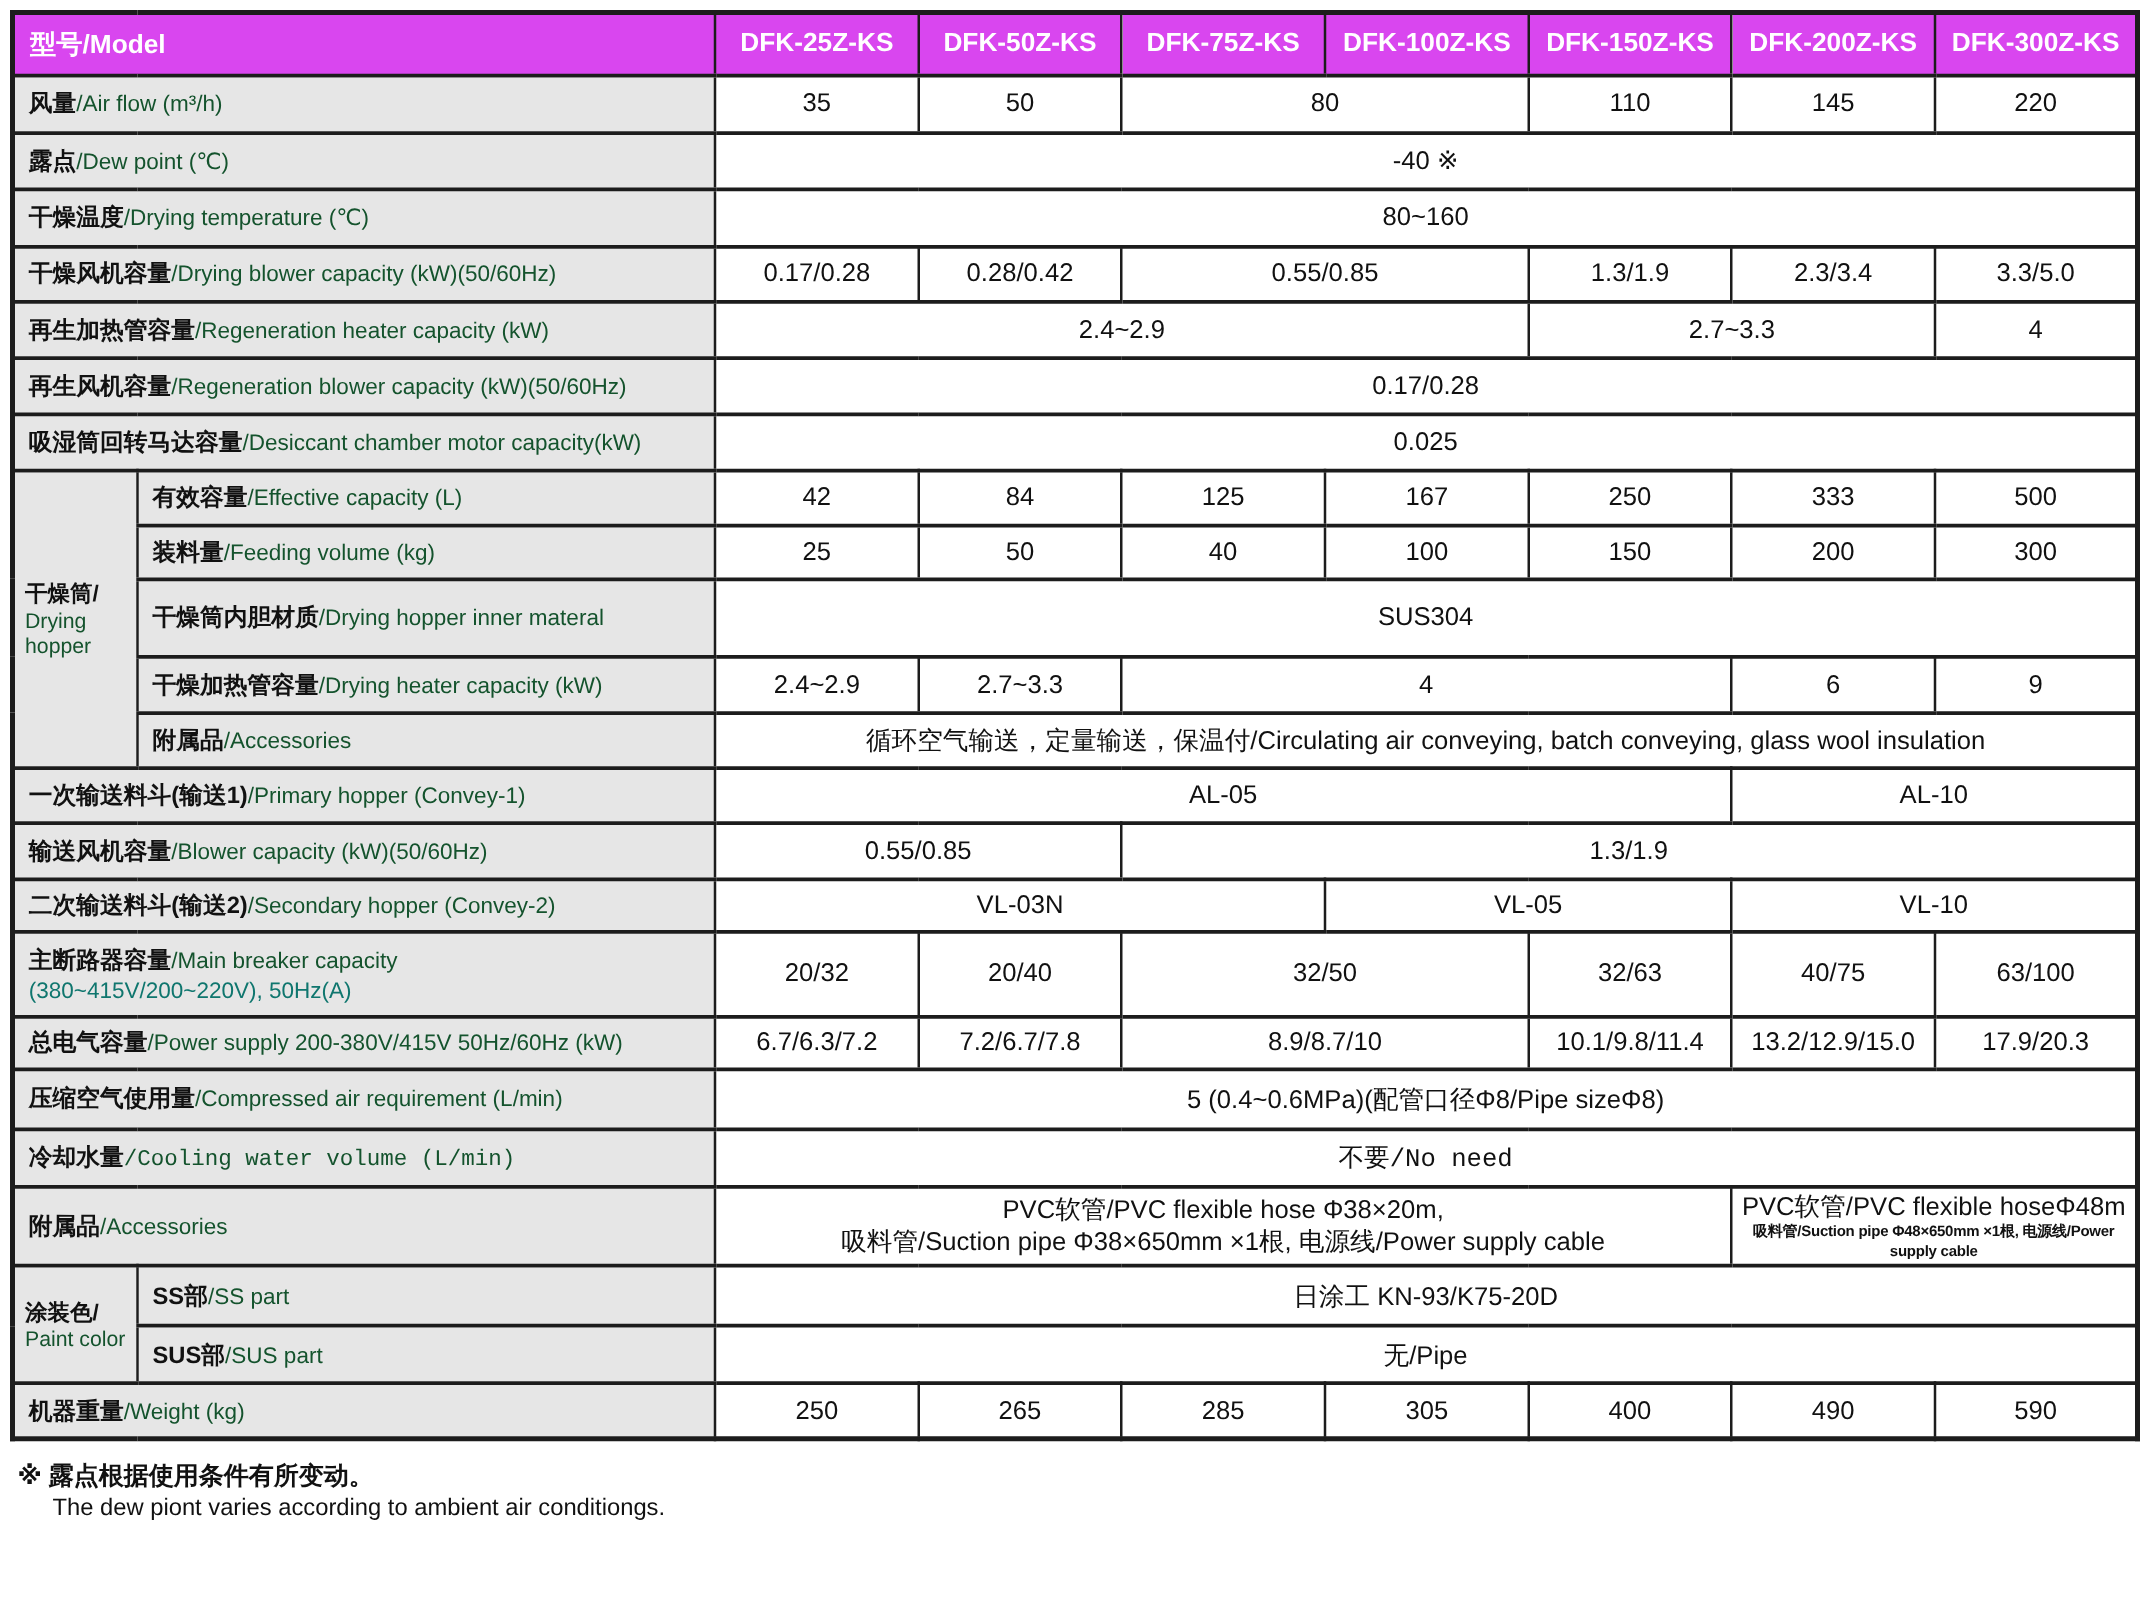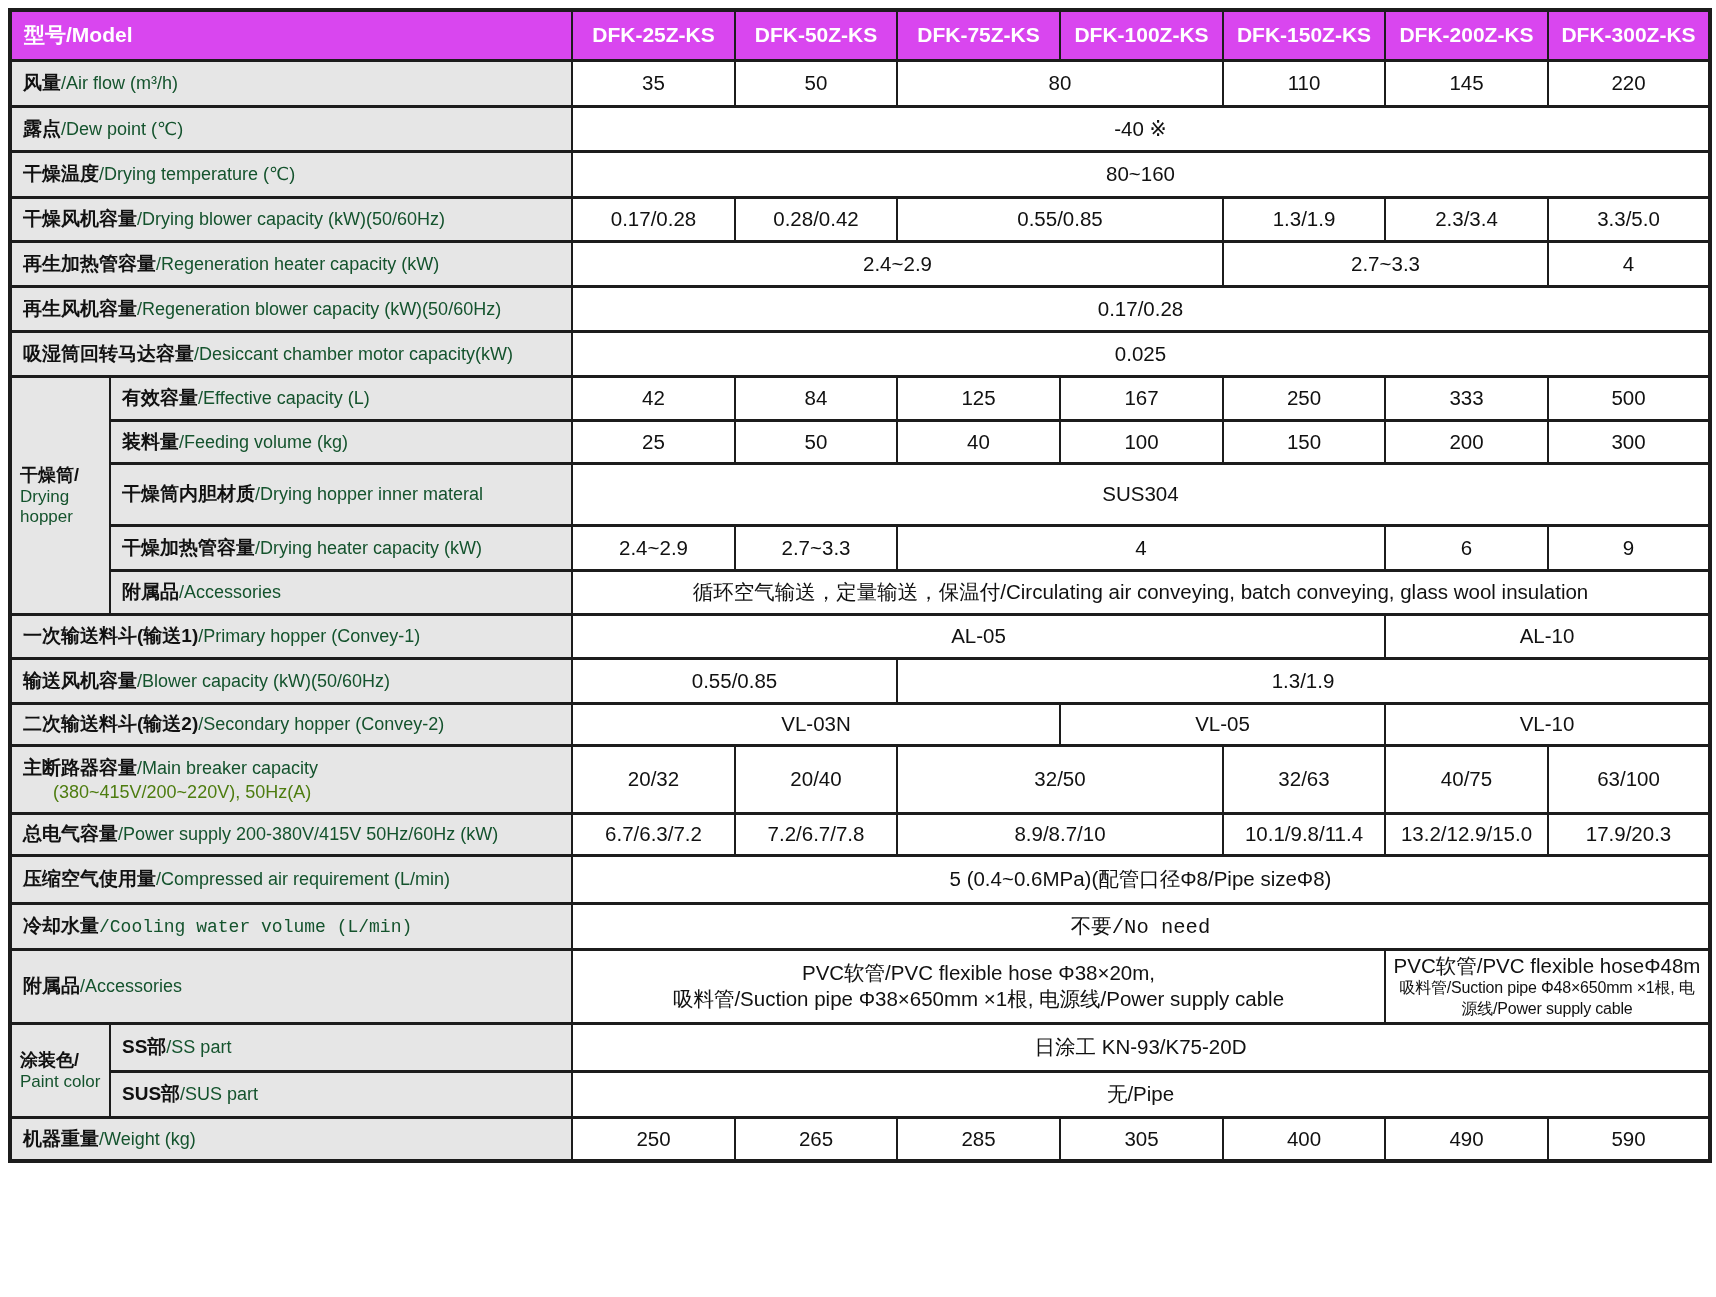--- a/index.html
+++ b/index.html
@@ -9,24 +9,24 @@
   th, td { border:2px solid #1c1c1c; border-top-width:3px; border-bottom-width:3px;
            padding:2px 6px; overflow:hidden; }
   thead th { background:#d946ef; color:#ffffff; font-size:21px; font-weight:bold; text-align:center; }
   thead th.head-label { text-align:left; padding-left:12px; }
   th.label-cell { background:#e6e6e6; font-weight:normal; text-align:left; padding-left:11px; vertical-align:middle; }
   th.group-cell { background:#e6e6e6; font-weight:normal; text-align:left; padding-left:8px; vertical-align:middle; }
   .zh { font-weight:bold; font-size:19px; color:#111111; }
   .en { font-weight:normal; font-size:18px; color:#14532d; }
   .group-cell .zh { font-size:18px; display:block; }
   .group-cell .en { font-size:17px; display:block; line-height:1.15; }
-  .label-line2 { font-size:18px; color:#4d7c0f; margin-top:1px;margin-left:30px; }
+  .label-line2 { font-size:18px; color:#0f766e; margin-top:1px; }
   td.value { text-align:center; font-size:20.5px; color:#111111; background:#ffffff; vertical-align:middle; }
   td.value .vline { line-height:1.25; }
-  td.value .vline.small { font-size:16px; line-height:1.3; letter-spacing:-0.2px; }
+  td.value .vline.small { font-size:12px; line-height:1.3; letter-spacing:-0.2px;font-weight:bold; }
   .footnote { margin:14px 0 0 14px; color:#111111; }
   .footnote .fn1 { font-size:20px; font-weight:bold; }
   .footnote .fn2 { font-size:19px; margin-left:28px; margin-top:2px; }
 </style>
 </head>
 <body>
 
 <div class="sheet">
   <table class="spec">
     <colgroup>
@@ -204,13 +204,17 @@
           <td class="value" colspan="1">265</td>
           <td class="value" colspan="1">285</td>
           <td class="value" colspan="1">305</td>
           <td class="value" colspan="1">400</td>
           <td class="value" colspan="1">490</td>
           <td class="value" colspan="1">590</td>
         </tr>
       </tbody>
   </table>
 
+  <div class="footnote">
+    <div class="fn1">※ 露点根据使用条件有所变动。</div>
+    <div class="fn2">The dew piont varies according to ambient air conditiongs.</div>
+  </div>
 </div>
 
 </body></html>

